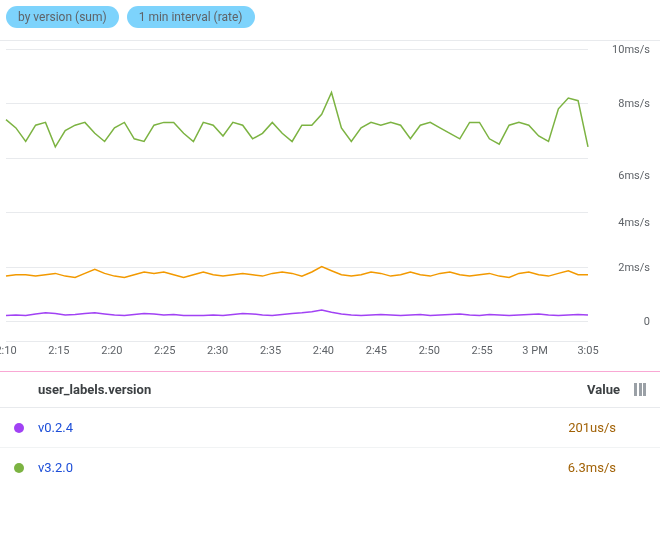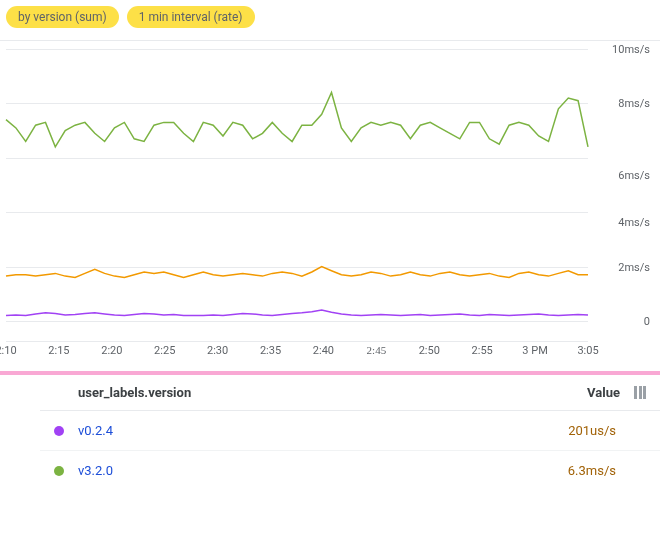--- a/index.html
+++ b/index.html
@@ -10,21 +10,21 @@
     background: #fff;
     width: 660px;
   }
   .chip-row {
     padding: 6px 6px 12px 6px;
     border-bottom: 1px solid #e8eaed;
     display: flex;
     gap: 8px;
   }
   .chip {
-    background: #fde047;
+    background: #7dd3fc;
     border-radius: 14px;
     padding: 4px 12px;
     font-size: 12px;
     color: #5f6368;
     cursor: pointer;
   }
   .chart-area {
     position: relative;
     height: 300px;
     padding: 8px 72px 0 6px;
@@ -60,22 +60,21 @@
     transform: translateX(-50%);
   }
   .series-line {
     position: absolute;
     top: 0; left: 0;
     width: 100%; height: 100%;
     overflow: visible;
   }
   .legend {
     margin-top: 12px;
-    border-top: 4px solid #f9a8d4;
-    padding-left: 40px;
+    border-top: 1px solid #f9a8d4;
   }
   .legend-header {
     display: flex;
     align-items: center;
     padding: 10px 14px;
     font-weight: 700;
     color: #3c4043;
     font-size: 13px;
     border-bottom: 1px solid #e8eaed;
   }
@@ -133,21 +132,21 @@
     </div>
 </div>
 <div class="x-axis" id="x-axis">
     <div class="x-label" style="left: 0%;">2:10</div>
     <div class="x-label" style="left: 9.09091%;">2:15</div>
     <div class="x-label" style="left: 18.1818%;">2:20</div>
     <div class="x-label" style="left: 27.2727%;">2:25</div>
     <div class="x-label" style="left: 36.3636%;">2:30</div>
     <div class="x-label" style="left: 45.4545%;">2:35</div>
     <div class="x-label" style="left: 54.5455%;">2:40</div>
-    <div class="x-label" style="left: 63.6364%; font-family: Liberation Serif, serif;">2:45</div>
+    <div class="x-label" style="left: 63.6364%;">2:45</div>
     <div class="x-label" style="left: 72.7273%;">2:50</div>
     <div class="x-label" style="left: 81.8182%;">2:55</div>
     <div class="x-label" style="left: 90.9091%;">3 PM</div>
     <div class="x-label" style="left: 100%;">3:05</div>
   </div>
 
 <div class="legend">
   <div class="legend-header">
     <span style="width:24px"></span>
     <span>user_labels.version</span>

